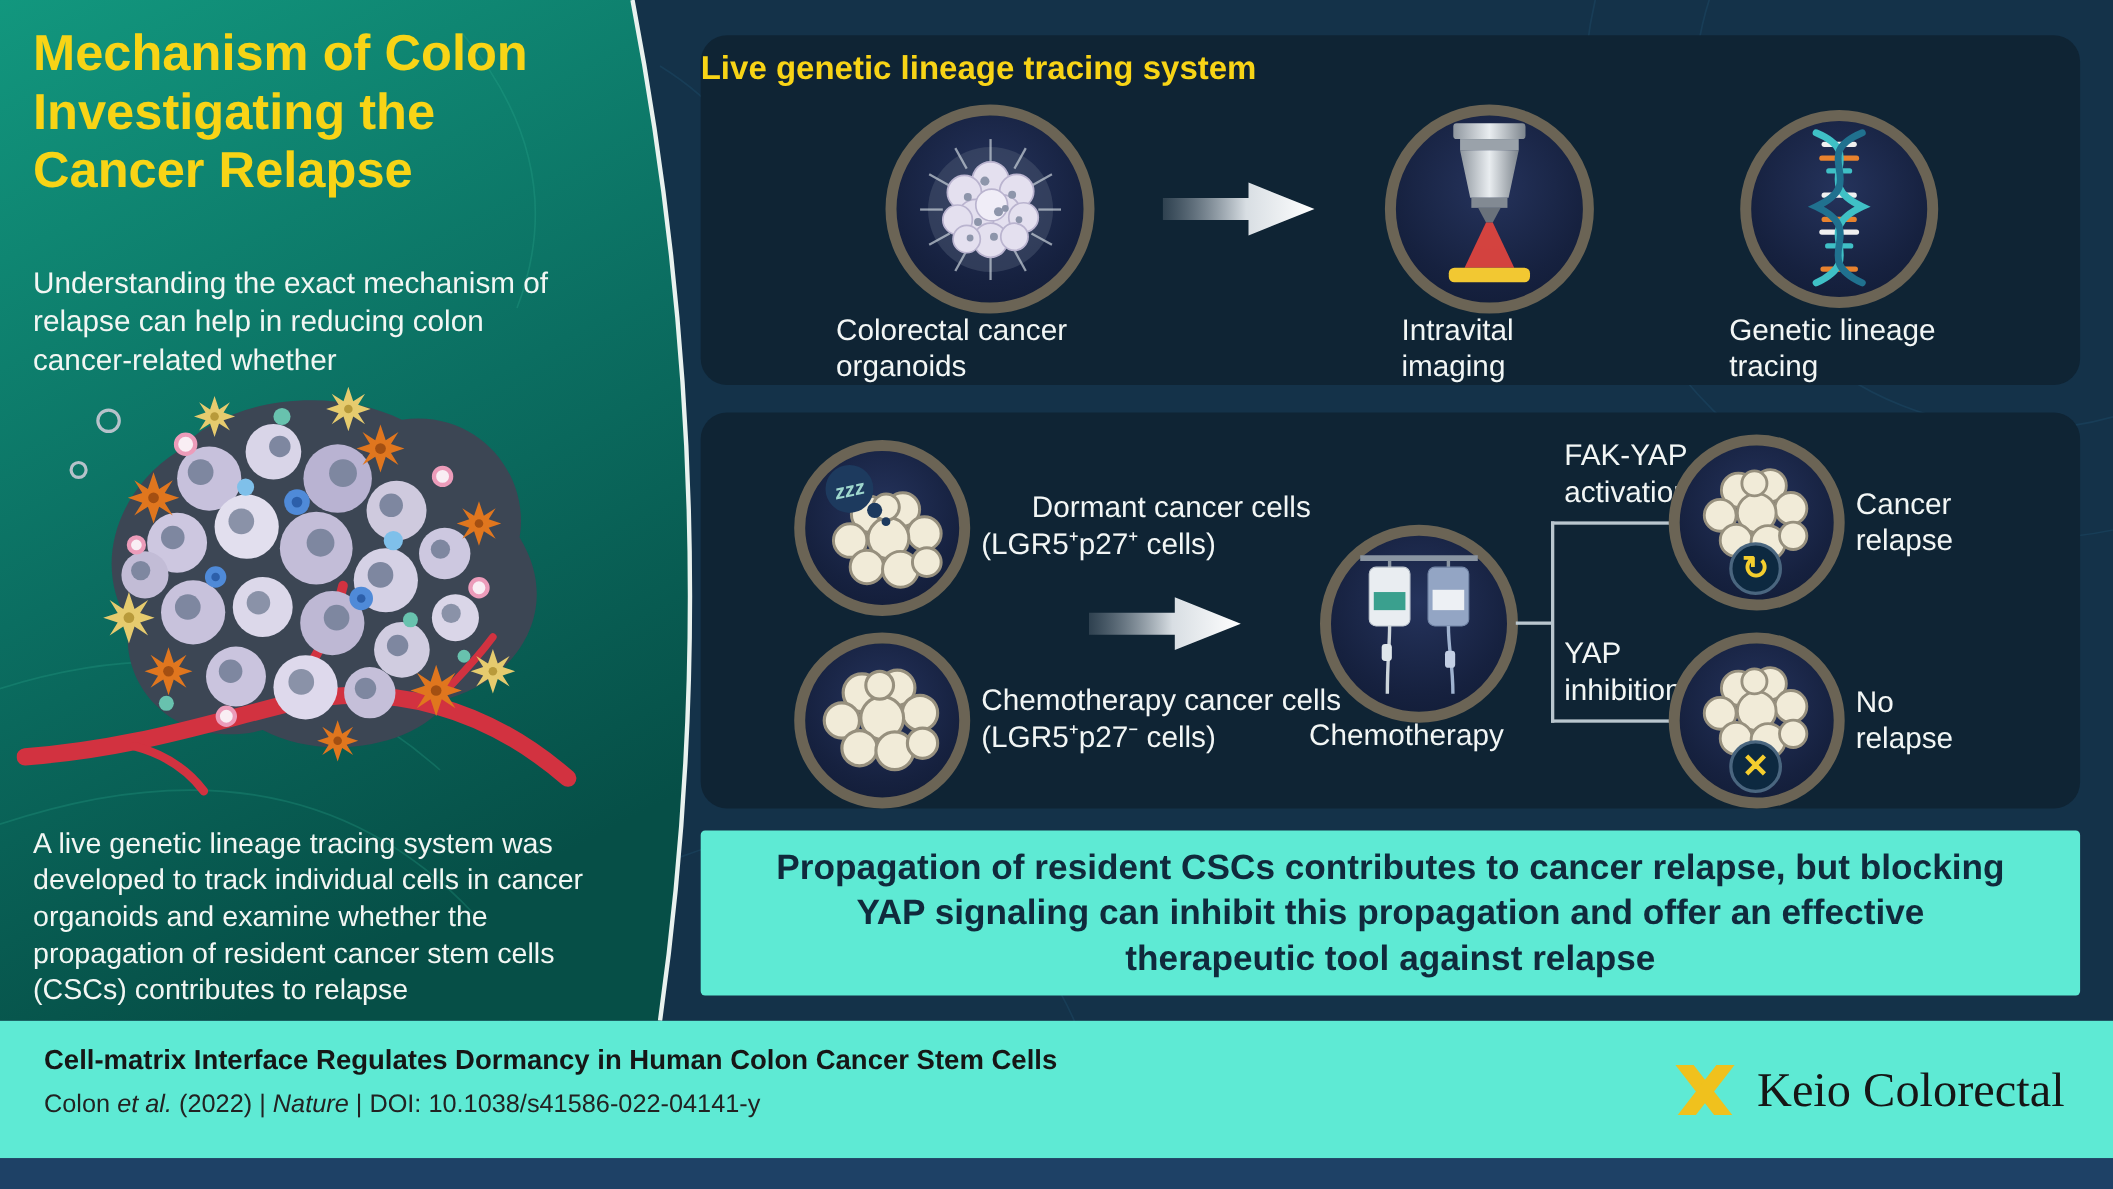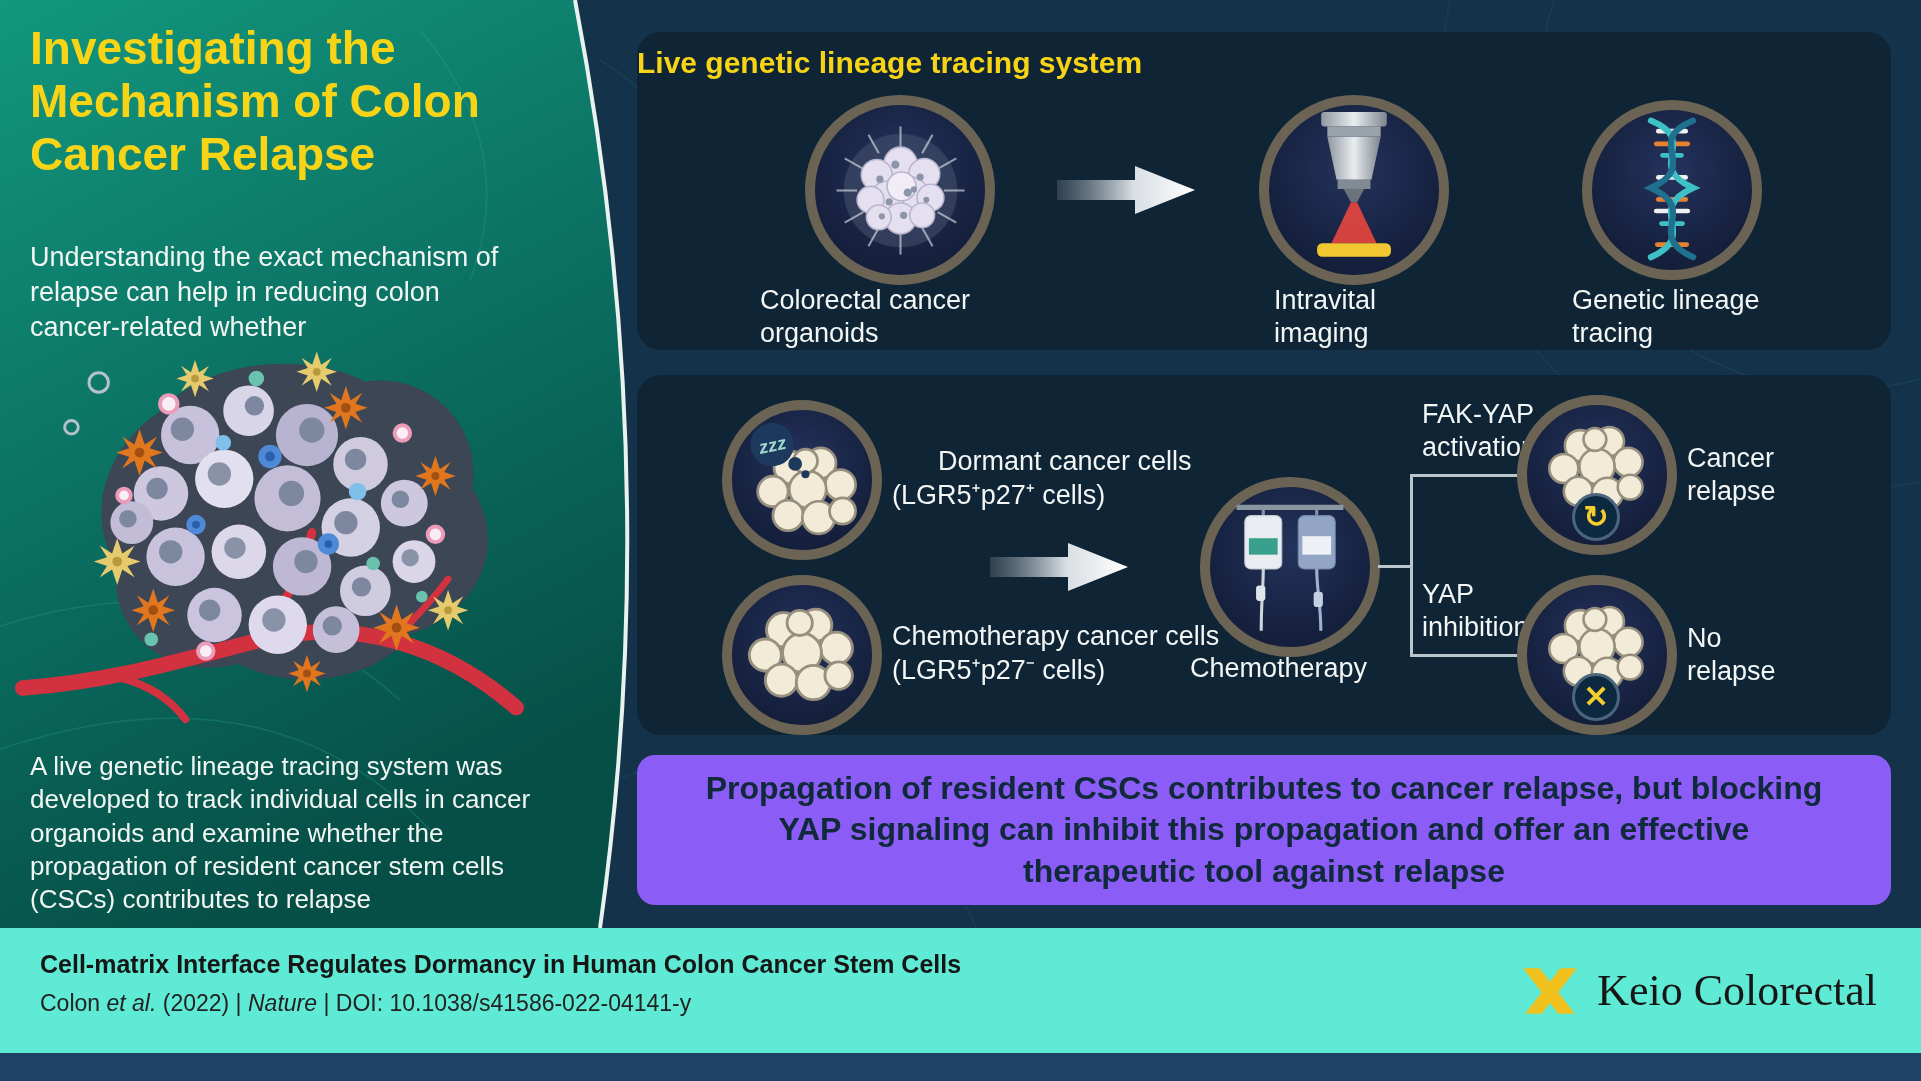--- a/index.html
+++ b/index.html
@@ -14,21 +14,21 @@
   .center{text-align:left}
   .yellow{color:#f8d416}
   .bline{position:absolute;background:#b9c6ce}
   .badge{position:absolute;width:48px;height:48px;border-radius:50%;background:#0d2940;
     border:3px solid #4a667f;display:flex;align-items:center;justify-content:center;
     color:#f5ce2e;font-size:30px;font-weight:bold;line-height:1}
   .panel-title{position:absolute;left:30px;top:22px;width:520px;color:#f8d416;
     font-size:46px;font-weight:bold;line-height:1.15}
   .panel-text{position:absolute;color:#f2f6f3;font-size:27px;line-height:1.3}
   .flow-arrow{position:absolute}
-  .conclusion-box{position:absolute;background:#8b5cf6;border-radius:18px;
+  .conclusion-box{position:absolute;background:#5eead4;border-radius:4px;
     display:flex;align-items:center;justify-content:center}
   .conclusion-text{color:#102a3c;font-size:32px;font-weight:bold;line-height:1.3;
     text-align:center;padding:0 58px}
   .footer{position:absolute;left:0;top:928px;width:1921px;height:125px;background:#5eead4}
   .footer-title{position:absolute;left:40px;top:22px;font-size:25px;font-weight:bold;color:#161616}
   .footer-cite{position:absolute;left:40px;top:62px;font-size:23px;color:#222}
   .keio{position:absolute;right:44px;top:0;height:125px;display:flex;align-items:center;gap:16px}
   .keio-name{font-family:"Liberation Serif",serif;font-size:44px;color:#161616}
   .strip{position:absolute;left:0;top:1053px;width:1921px;height:28px;background:#1e4166}
 </style>
@@ -83,22 +83,22 @@
     <path d="M0,0 H575 Q665,470 600,928 H0 Z" fill="url(#tealGrad)"></path>
     <g fill="none" stroke="#2fae92" stroke-width="1.5" opacity="0.25">
       <path d="M-40,640 Q220,540 400,700"></path>
       <path d="M-30,760 Q260,650 430,830"></path>
       <path d="M420,30 Q520,150 470,280"></path>
     </g>
     <path d="M575,0 Q665,470 600,928" fill="none" stroke="#e9f2ef" stroke-width="4"></path>
   </svg>
 
   <div class="panel-title">
+    <div>Mechanism of Colon</div>
     <div>Investigating the</div>
-    <div>Mechanism of Colon</div>
     <div>Cancer Relapse</div>
   </div>
 
   <div class="panel-text" style="left:30px;top:240px;width:470px">Understanding the exact mechanism of relapse can help in reducing colon cancer-related whether</div>
 
   <svg class="abs" style="left:15px;top:315px" width="545" height="425" viewBox="0 0 560 430">
     <path d="M150,95 C200,40 300,35 360,65 C430,55 480,115 470,175 C510,240 470,305 405,325 C375,372 285,385 230,355 C150,375 95,315 105,255 C70,200 95,130 150,95 Z" fill="#3c4654"></path>
 
     <g fill="none" stroke="#d23240" stroke-linecap="round">
       <path d="M8,380 C110,372 180,348 255,330 C350,308 440,335 515,400" stroke-width="16"></path>

